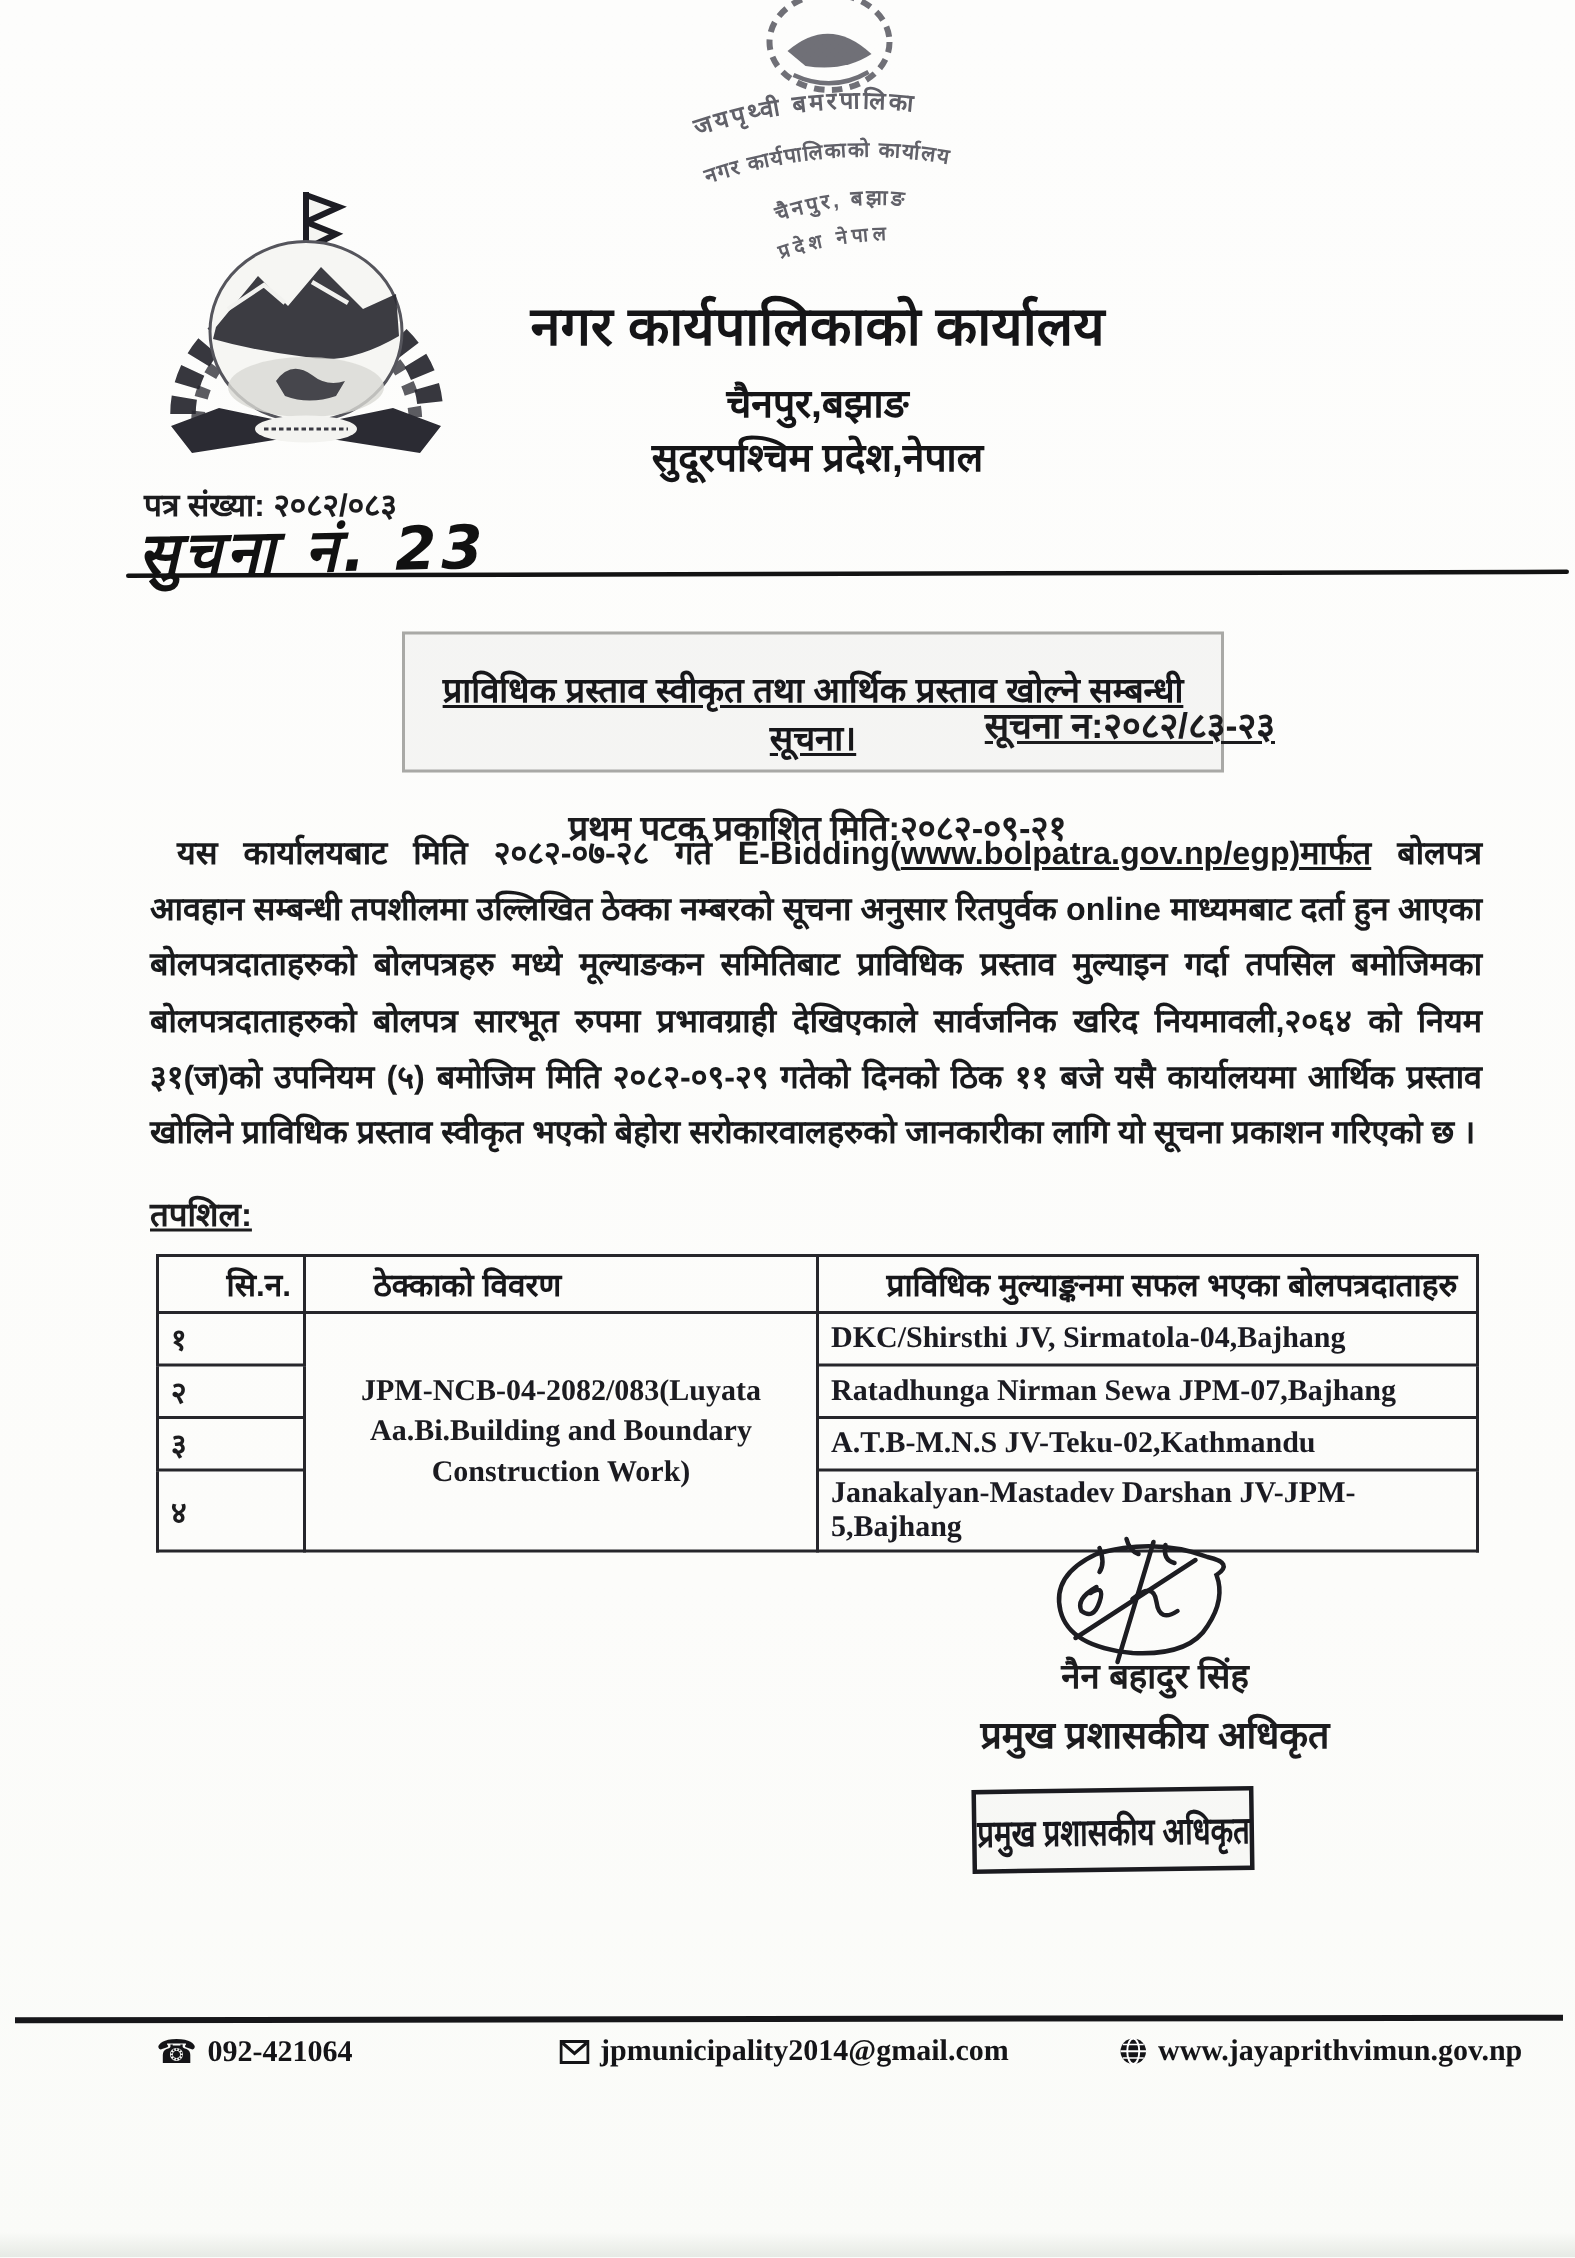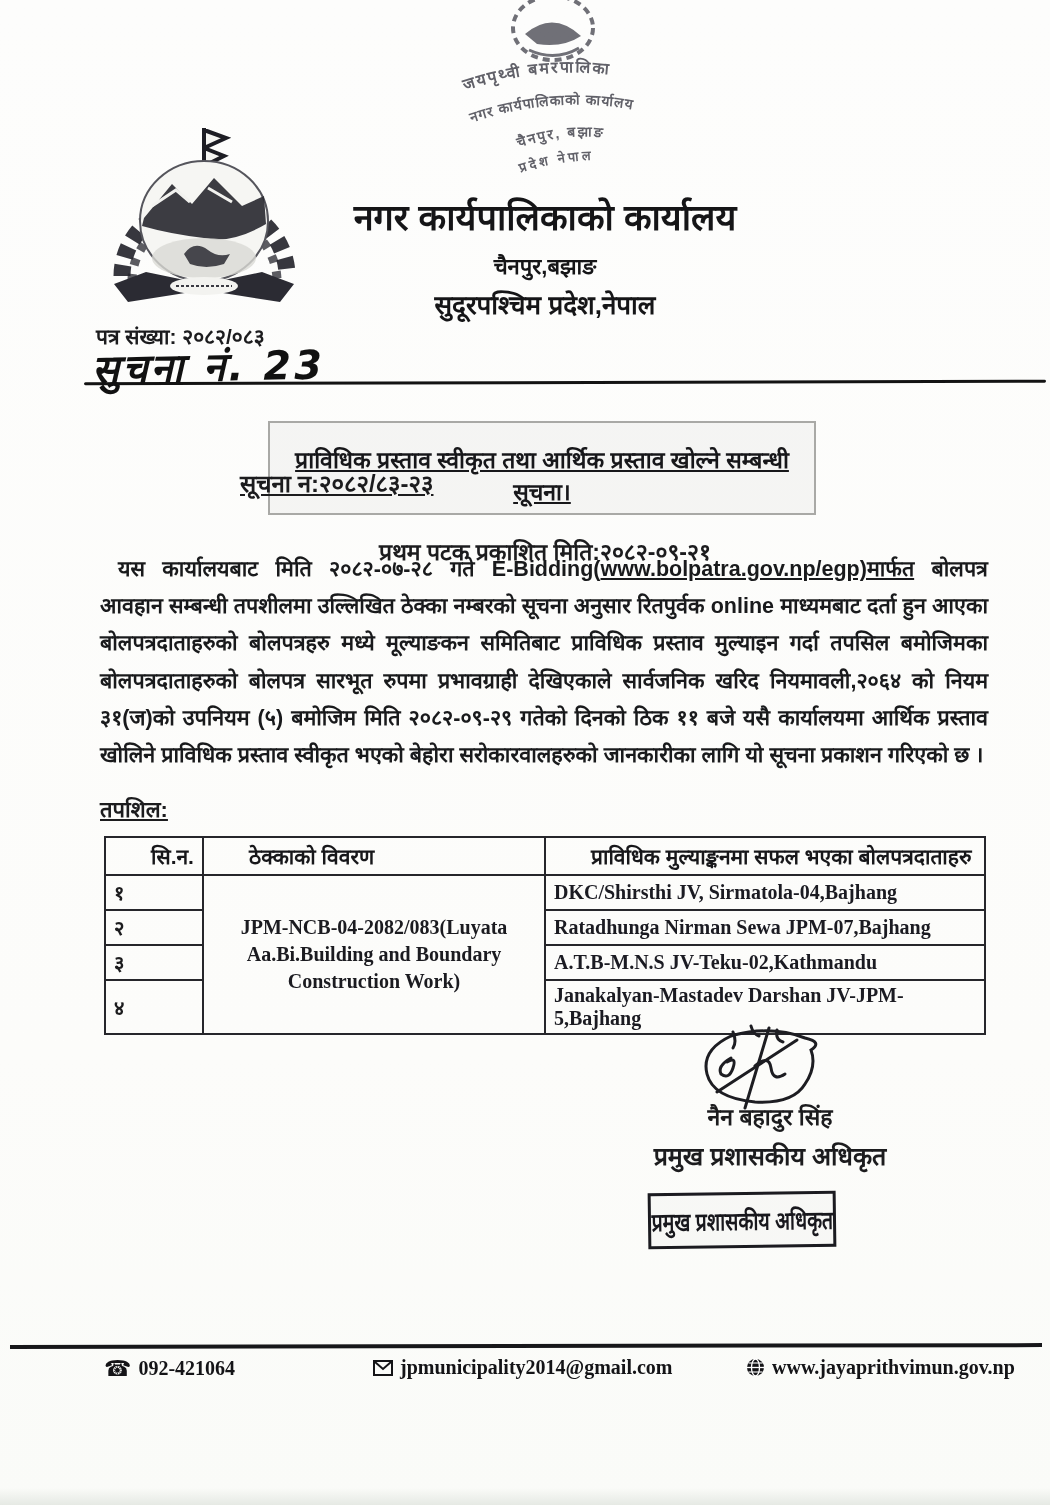--- a/index.html
+++ b/index.html
@@ -22,21 +22,21 @@
   .top-stamp { left: 425px; top: -8px; width: 310px; height: 200px; opacity: 0.82; }
   .top-stamp text { fill: #3f3f49; font-weight: bold; font-family: "Liberation Sans", sans-serif; }
 
   
   .logo { left: 92px; top: 126px; width: 225px; height: 195px; }
 
   
   .hdr-line { left: 240px; width: 610px; text-align: center; font-weight: bold; color: #151517; }
   .hdr-1 { top: 138px; font-size: 38px; letter-spacing: 1px; }
   .hdr-2 { top: 192px; font-size: 36px; }
-  .hdr-3 { top: 250px; font-size: 22px; }
+  .hdr-3 { top: 250px; font-size: 26px; }
   .hdr-4 { top: 286px; font-size: 26px; }
 
   
   .letter-no { left: 96px; top: 322px; font-size: 21px; font-weight: bold; }
   .handwritten {
     left: 92px; top: 338px; font-size: 40px; color: #111;
     font-style: italic; font-weight: bold; letter-spacing: 3px;
     transform: rotate(-1.2deg);
     font-family: "DejaVu Sans", sans-serif;
   }
@@ -45,21 +45,21 @@
     background: #131313; transform: rotate(-0.15deg); border-radius: 2px;
   }
 
   
   .title-box {
     left: 268px; top: 421px; width: 548px; padding: 20px 6px 6px 6px;
     border: 2px solid #a9a9a6; background: rgba(40,40,40,0.035);
     text-align: center; font-size: 23px; font-weight: bold;
     text-decoration: underline; color: #17171a;
   }
-  .notice-no { left: 240px; top: 466px; width: 610px; text-align: left;
+  .notice-no { left: 240px; top: 466px; width: 610px; text-align: right;
     font-size: 24px; font-weight: bold; text-decoration: underline; }
   .published { left: 240px; top: 500px; width: 610px; text-align: center;
     font-size: 23px; font-weight: bold; margin-top: 35px; }
 
   
   .body-para {
     left: 100px; top: 551px; width: 888px;
     font-size: 21.5px; line-height: 1.73; font-weight: 600;
     text-align: justify; color: #191a1c;
   }

